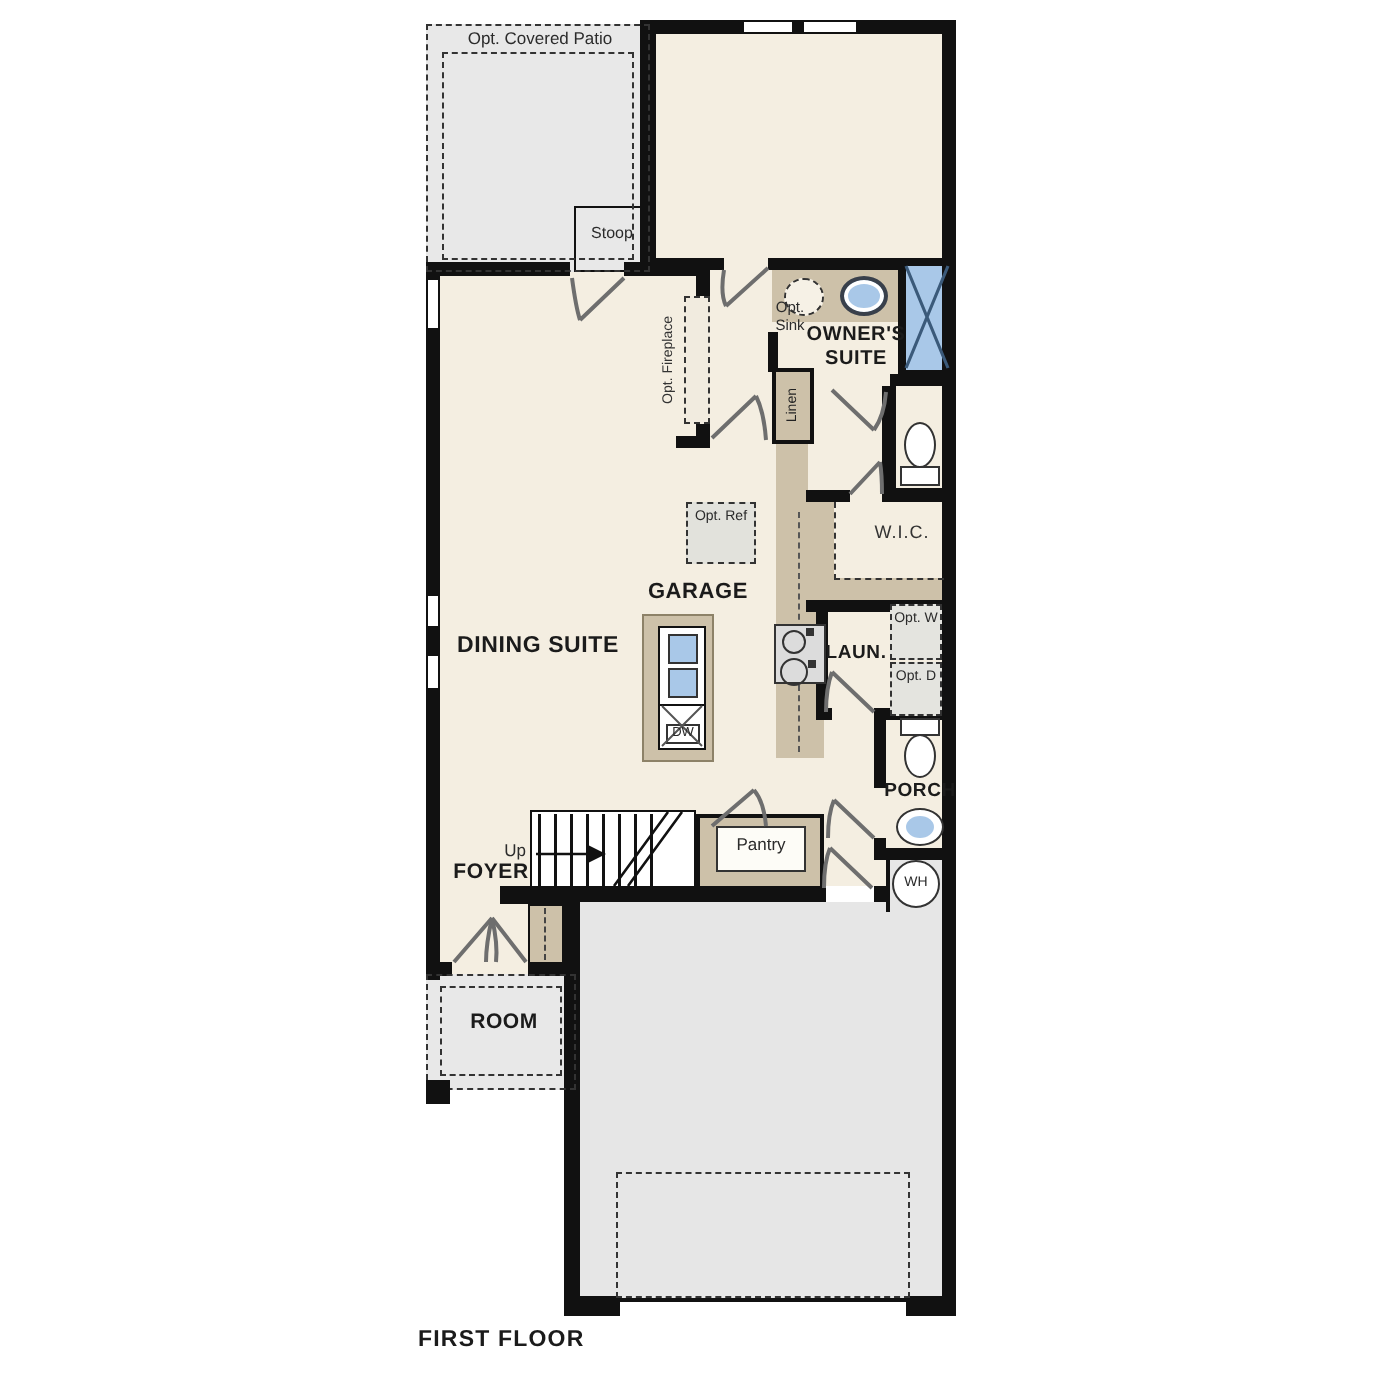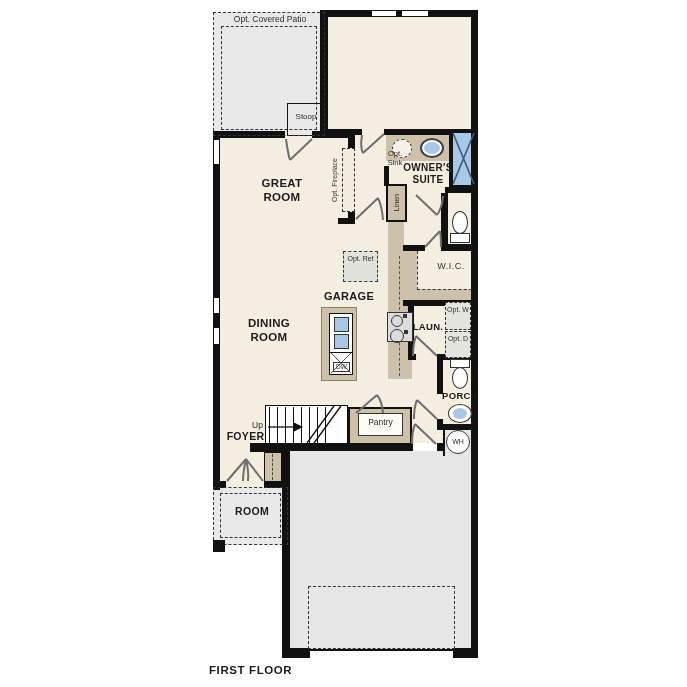--- a/index.html
+++ b/index.html
@@ -160,24 +160,23 @@
   <div class="sm" style="left:289px;top:112px;width:34px;font-size:8px;">Stoop</div>
   <div class="sm" style="left:382px;top:150px;width:26px;font-size:7.5px;">Opt. Sink</div>
   <div class="lbl" style="left:397px;top:162px;width:62px;font-size:10px;">OWNER'S SUITE</div>
   <div class="vwrap" style="left:387px;top:185px;width:19px;height:36px;">
     <span class="vtext" style="font-size:7px;color:#222;">Linen</span>
   </div>
   <div class="vwrap" style="left:328px;top:146px;width:12px;height:68px;">
     <span class="vtext" style="font-size:7px;color:#333;">Opt. Fireplace</span>
   </div>
   <div class="sm" style="left:430px;top:261px;width:42px;font-size:9px;color:#333;letter-spacing:.5px;">W.I.C.</div>
-  <div class="lbl" style="left:242px;top:176px;width:80px;font-size:11.5px;">GREAT ROOM</div>
   <div class="sm" style="left:346px;top:255px;width:29px;font-size:7px;">Opt. Ref</div>
   <div class="lbl" style="left:320px;top:290px;width:58px;font-size:11px;">GARAGE</div>
-  <div class="lbl" style="left:228px;top:316px;width:82px;font-size:11.5px;">DINING ROOM</div>
+  <div class="lbl" style="left:228px;top:316px;width:82px;font-size:11.5px;">DINING SUITE</div>
   <div class="lbl" style="left:410px;top:321px;width:36px;font-size:9.5px;">LAUN.</div>
   <div class="sm" style="left:447px;top:306px;width:22px;font-size:7px;">Opt. W</div>
   <div class="sm" style="left:447px;top:335px;width:22px;font-size:7px;">Opt. D</div>
   <div class="lbl" style="left:441px;top:390px;width:38px;font-size:9.5px;">PORCH</div>
   <div class="sm" style="left:446px;top:438px;width:24px;font-size:7px;">WH</div>
   <div class="sm" style="left:333px;top:363px;width:17px;font-size:6.5px;">DW</div>
   <div class="sm" style="left:249px;top:421px;width:17px;font-size:8.5px;">Up</div>
   <div class="sm" style="left:358px;top:418px;width:45px;font-size:8.5px;">Pantry</div>
   <div class="lbl" style="left:223px;top:430px;width:45px;font-size:10.5px;">FOYER</div>
   <div class="lbl" style="left:229px;top:505px;width:46px;font-size:10.5px;">ROOM</div>

